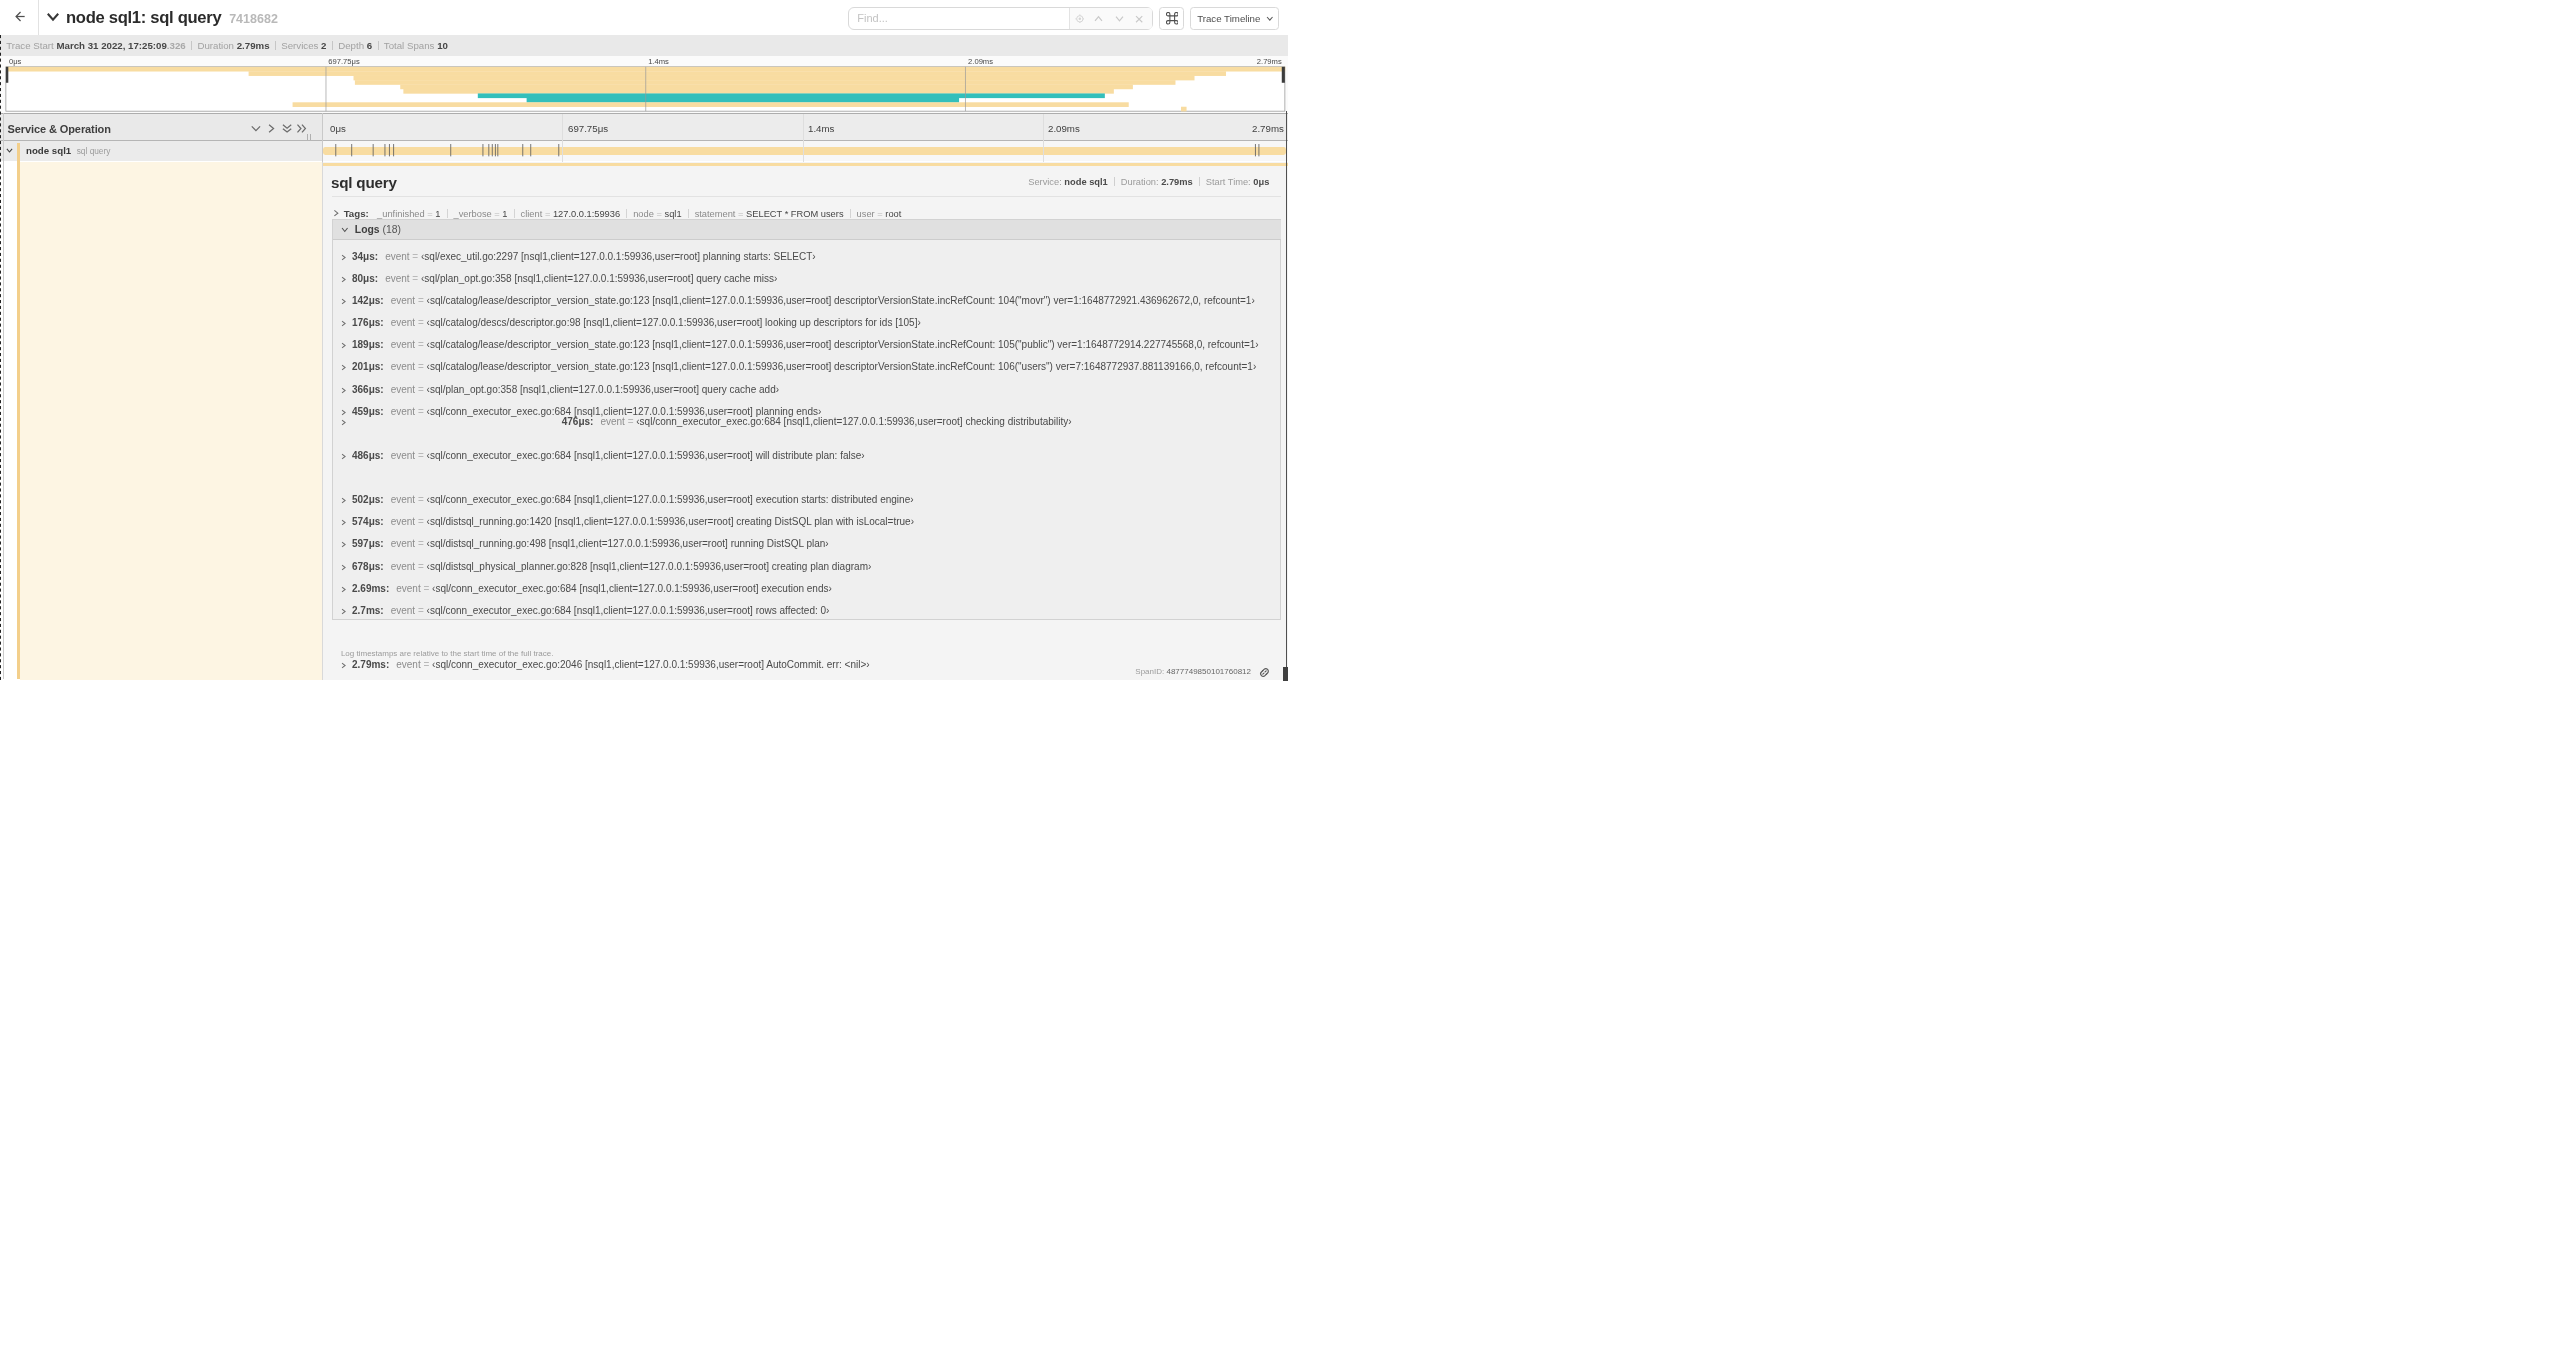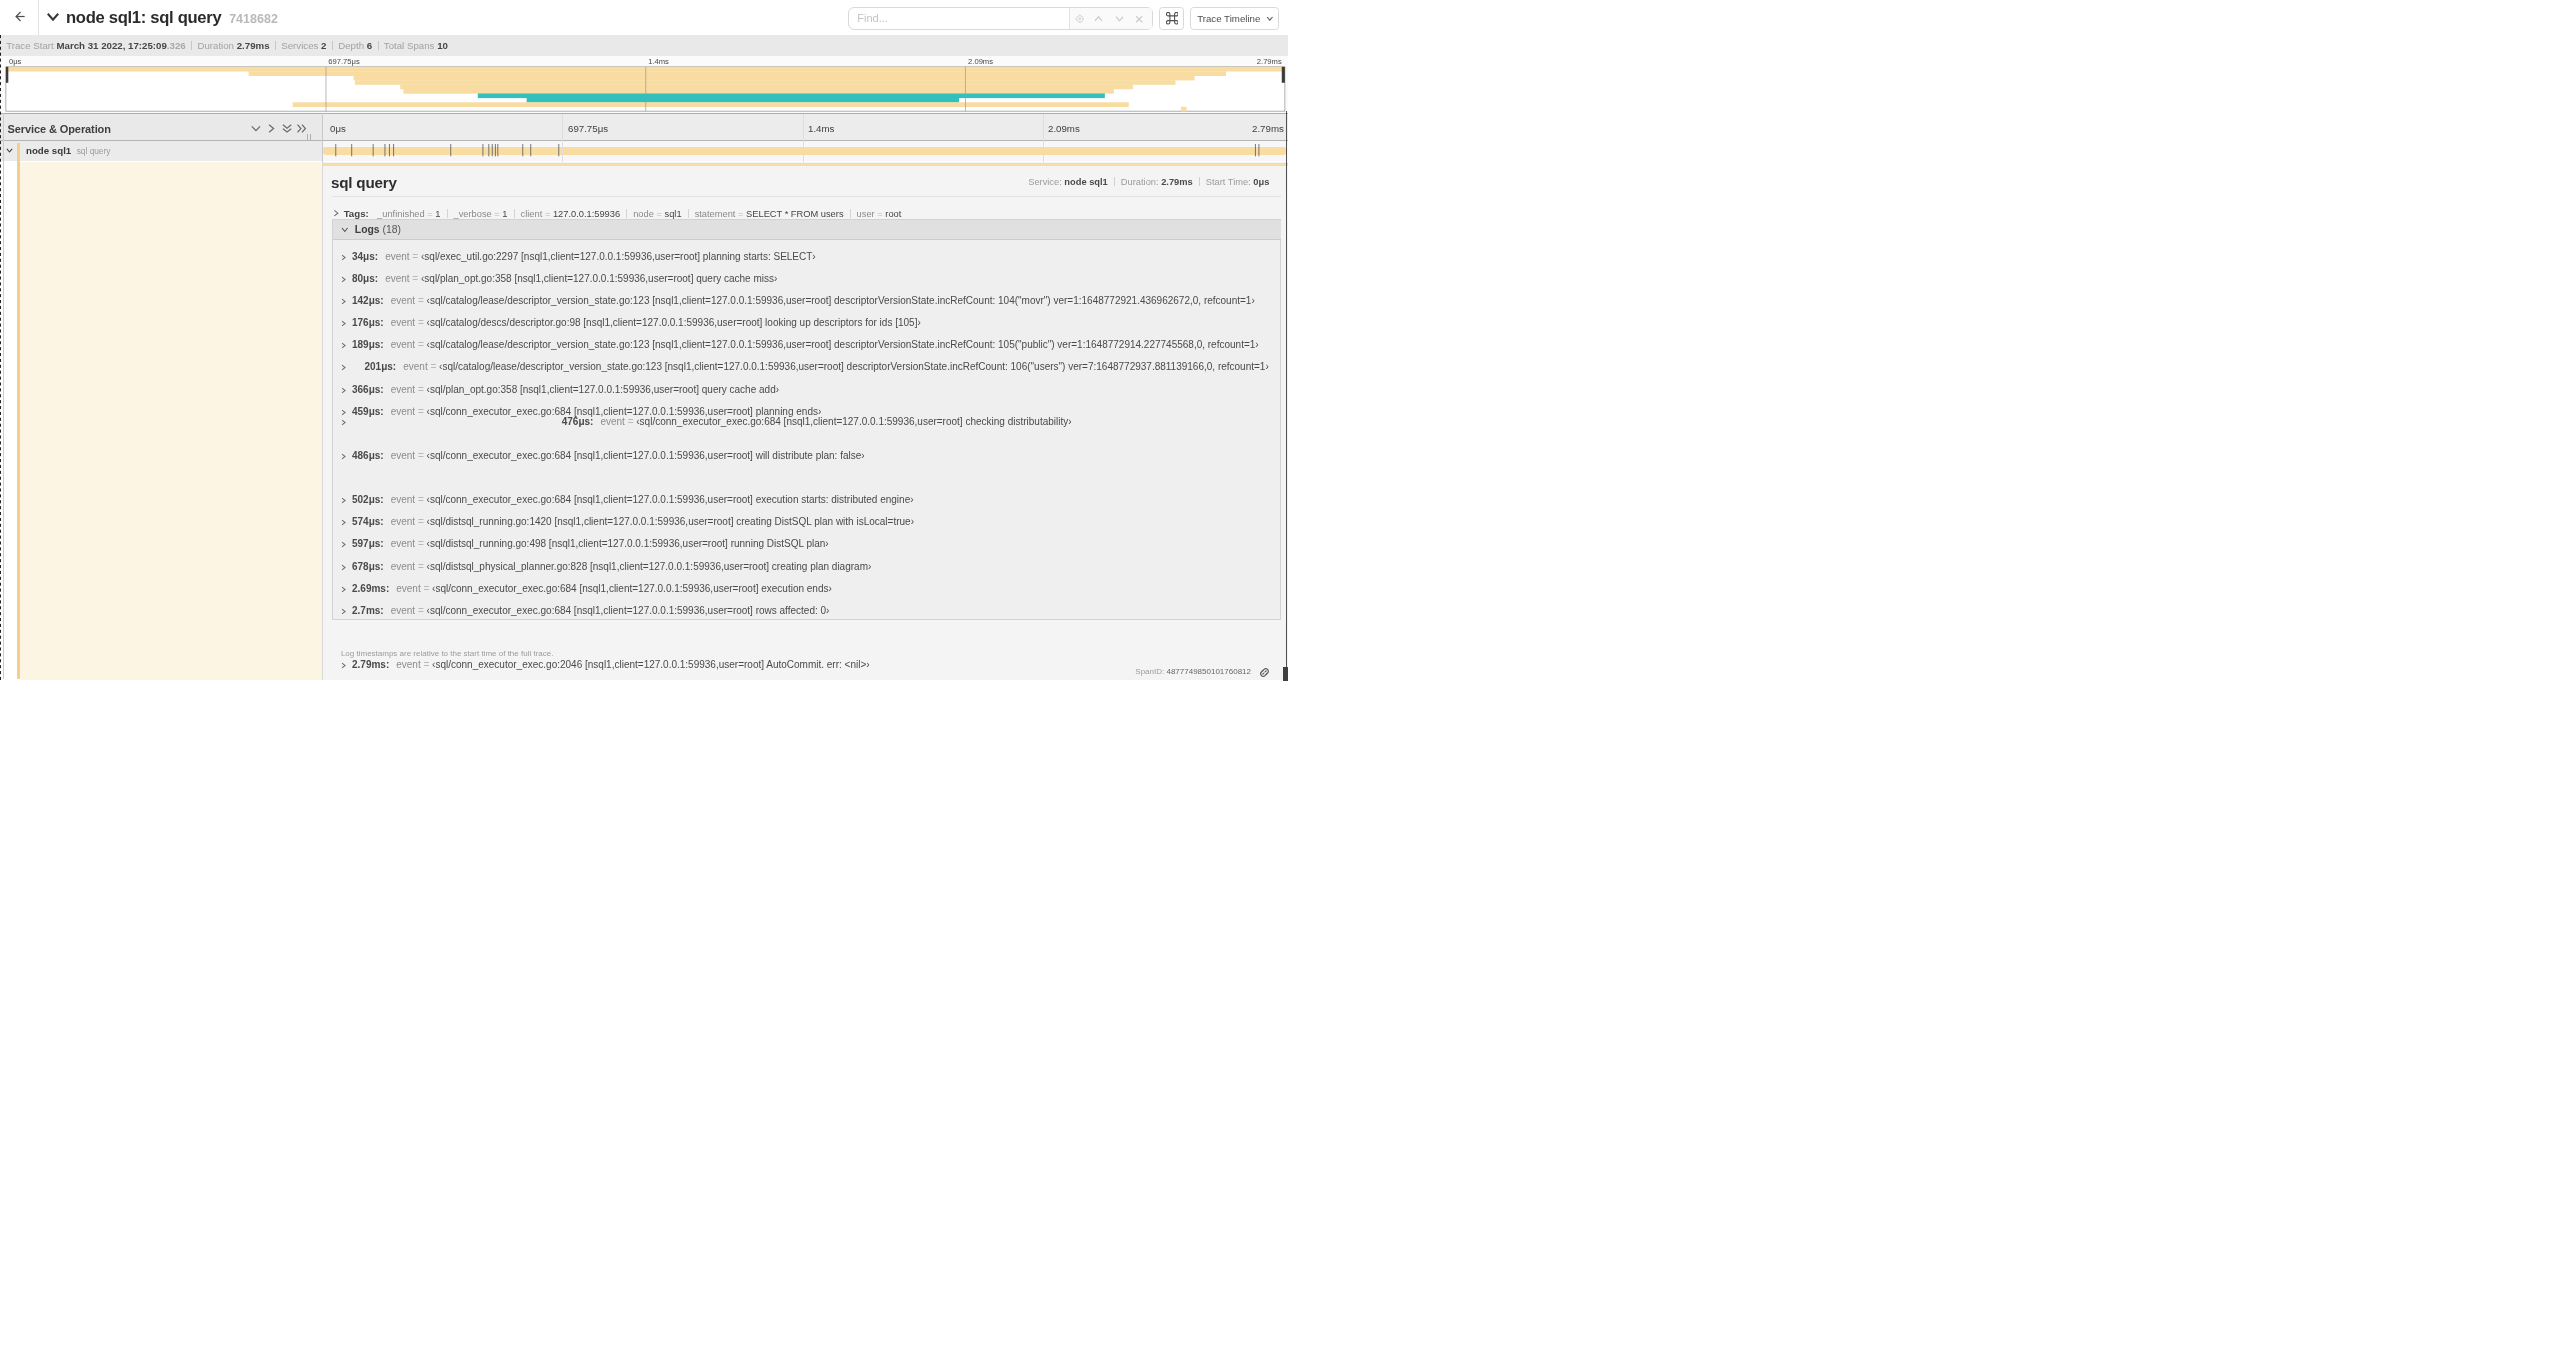--- a/index.html
+++ b/index.html
@@ -198,21 +198,21 @@
           </svg><span class="lt">80μs:</span><span class="lk">event</span><span class="le">&nbsp;=&nbsp;</span><span class="lv">‹sql/plan_opt.go:358 [nsql1,client=127.0.0.1:59936,user=root] query cache miss›</span></div>
     <div class="lrow" style="top:70px;"><svg width="5.5" height="7" viewBox="0 0 8 10">
             <path d="M1.5 1.5 L6 5 L1.5 8.5" stroke="#6e6e6e" stroke-width="1.5" fill="none"></path>
           </svg><span class="lt">142μs:</span><span class="lk">event</span><span class="le">&nbsp;=&nbsp;</span><span class="lv">‹sql/catalog/lease/descriptor_version_state.go:123 [nsql1,client=127.0.0.1:59936,user=root] descriptorVersionState.incRefCount: 104("movr") ver=1:1648772921.436962672,0, refcount=1›</span></div>
     <div class="lrow" style="top:92px;"><svg width="5.5" height="7" viewBox="0 0 8 10">
             <path d="M1.5 1.5 L6 5 L1.5 8.5" stroke="#6e6e6e" stroke-width="1.5" fill="none"></path>
           </svg><span class="lt">176μs:</span><span class="lk">event</span><span class="le">&nbsp;=&nbsp;</span><span class="lv">‹sql/catalog/descs/descriptor.go:98 [nsql1,client=127.0.0.1:59936,user=root] looking up descriptors for ids [105]›</span></div>
     <div class="lrow" style="top:114px;"><svg width="5.5" height="7" viewBox="0 0 8 10">
             <path d="M1.5 1.5 L6 5 L1.5 8.5" stroke="#6e6e6e" stroke-width="1.5" fill="none"></path>
           </svg><span class="lt">189μs:</span><span class="lk">event</span><span class="le">&nbsp;=&nbsp;</span><span class="lv">‹sql/catalog/lease/descriptor_version_state.go:123 [nsql1,client=127.0.0.1:59936,user=root] descriptorVersionState.incRefCount: 105("public") ver=1:1648772914.227745568,0, refcount=1›</span></div>
-    <div class="lrow" style="top:136px;text-align:center;"><svg width="5.5" height="7" viewBox="0 0 8 10">
+    <div class="lrow" style="top:136px;"><svg width="5.5" height="7" viewBox="0 0 8 10">
             <path d="M1.5 1.5 L6 5 L1.5 8.5" stroke="#6e6e6e" stroke-width="1.5" fill="none"></path>
           </svg><span class="lt">201μs:</span><span class="lk">event</span><span class="le">&nbsp;=&nbsp;</span><span class="lv">‹sql/catalog/lease/descriptor_version_state.go:123 [nsql1,client=127.0.0.1:59936,user=root] descriptorVersionState.incRefCount: 106("users") ver=7:1648772937.881139166,0, refcount=1›</span></div>
     <div class="lrow" style="top:159px;"><svg width="5.5" height="7" viewBox="0 0 8 10">
             <path d="M1.5 1.5 L6 5 L1.5 8.5" stroke="#6e6e6e" stroke-width="1.5" fill="none"></path>
           </svg><span class="lt">366μs:</span><span class="lk">event</span><span class="le">&nbsp;=&nbsp;</span><span class="lv">‹sql/plan_opt.go:358 [nsql1,client=127.0.0.1:59936,user=root] query cache add›</span></div>
     <div class="lrow" style="top:181px;"><svg width="5.5" height="7" viewBox="0 0 8 10">
             <path d="M1.5 1.5 L6 5 L1.5 8.5" stroke="#6e6e6e" stroke-width="1.5" fill="none"></path>
           </svg><span class="lt">459μs:</span><span class="lk">event</span><span class="le">&nbsp;=&nbsp;</span><span class="lv">‹sql/conn_executor_exec.go:684 [nsql1,client=127.0.0.1:59936,user=root] planning ends›</span></div>
     <div class="lrow" style="top:191px;text-align:center;"><svg width="5.5" height="7" viewBox="0 0 8 10">
             <path d="M1.5 1.5 L6 5 L1.5 8.5" stroke="#6e6e6e" stroke-width="1.5" fill="none"></path>

